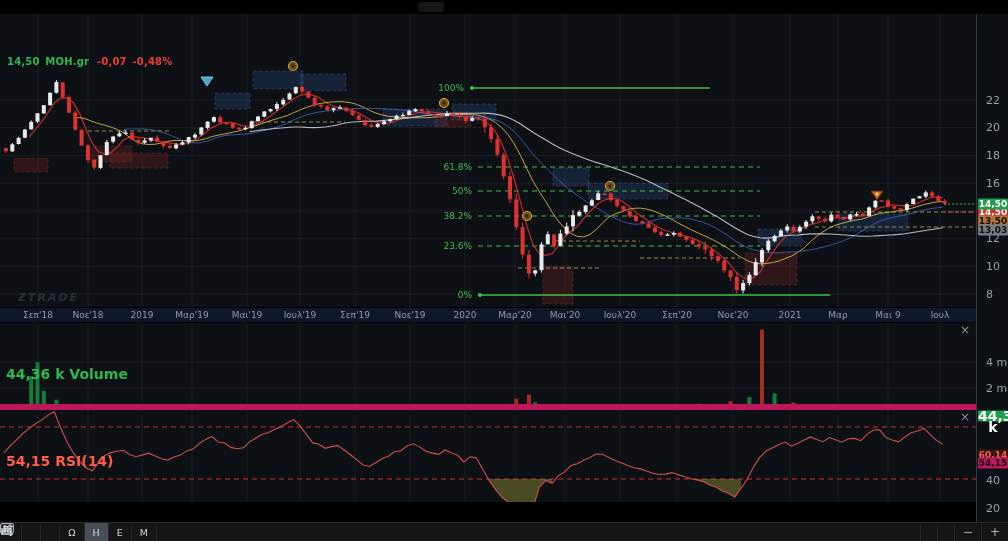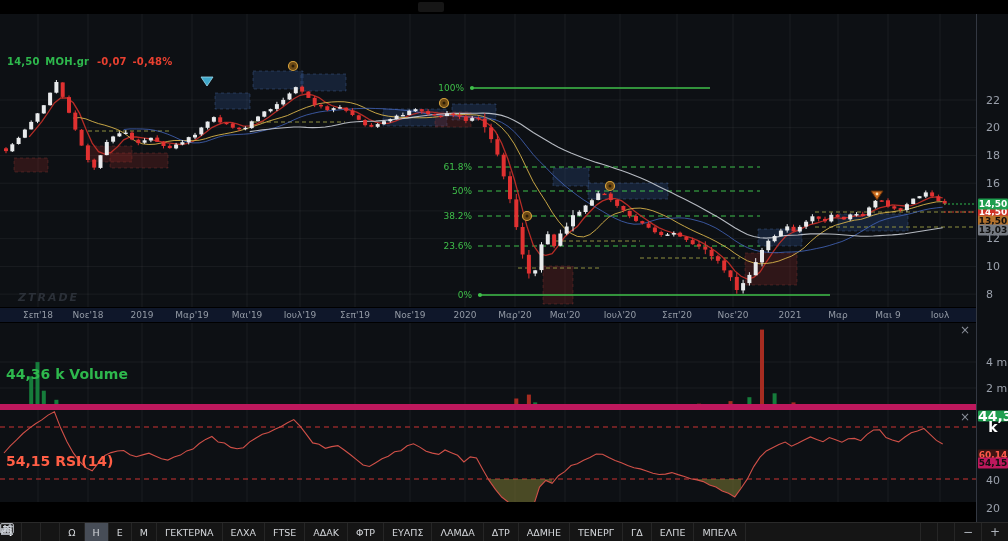--- a/index.html
+++ b/index.html
@@ -693,35 +693,20 @@
           <rect x="0.7" y="0.7" width="12.6" height="9.6" rx="1" stroke="#cfd3da" stroke-width="1" fill="none"></rect>
           <path class="ibar" d="M3 3.6h8 M3 5.8h8 M3 8h8" stroke-width="1"></path>
         </svg>
     </div>
     <div id="tb-letters" style="display:flex;">
         <div class="tb-btn">Ω</div>
         <div class="tb-btn active">Η</div>
         <div class="tb-btn">Ε</div>
         <div class="tb-btn">Μ</div>
       </div>
-    <div id="tb-tickers" style="display:flex;">
-        <div class="tb-btn">ΓΕΚΤΕΡΝΑ</div>
-        <div class="tb-btn">ΕΛΧΑ</div>
-        <div class="tb-btn">FTSE</div>
-        <div class="tb-btn">ΑΔΑΚ</div>
-        <div class="tb-btn">ΦΤΡ</div>
-        <div class="tb-btn">ΕΥΑΠΣ</div>
-        <div class="tb-btn">ΛΑΜΔΑ</div>
-        <div class="tb-btn">ΔΤΡ</div>
-        <div class="tb-btn">ΑΔΜΗΕ</div>
-        <div class="tb-btn">ΤΕΝΕΡΓ</div>
-        <div class="tb-btn">ΓΔ</div>
-        <div class="tb-btn">ΕΛΠΕ</div>
-        <div class="tb-btn">ΜΠΕΛΑ</div>
-      </div>
     <div class="tb-spacer"></div>
     <div class="tb-right">
       <div class="tb-btn">
         <svg width="14" height="12" viewBox="0 0 14 12">
             <path d="M1 10 L4 5 L6.5 7 L10 2 L13 4" stroke="#aeb3bb" stroke-width="1.2" fill="none"></path>
             <path d="M1 11.3 h12" stroke="#aeb3bb" stroke-width="1"></path>
           </svg>
       </div>
       <div class="tb-btn">
         <svg width="14" height="12" viewBox="0 0 14 12">

